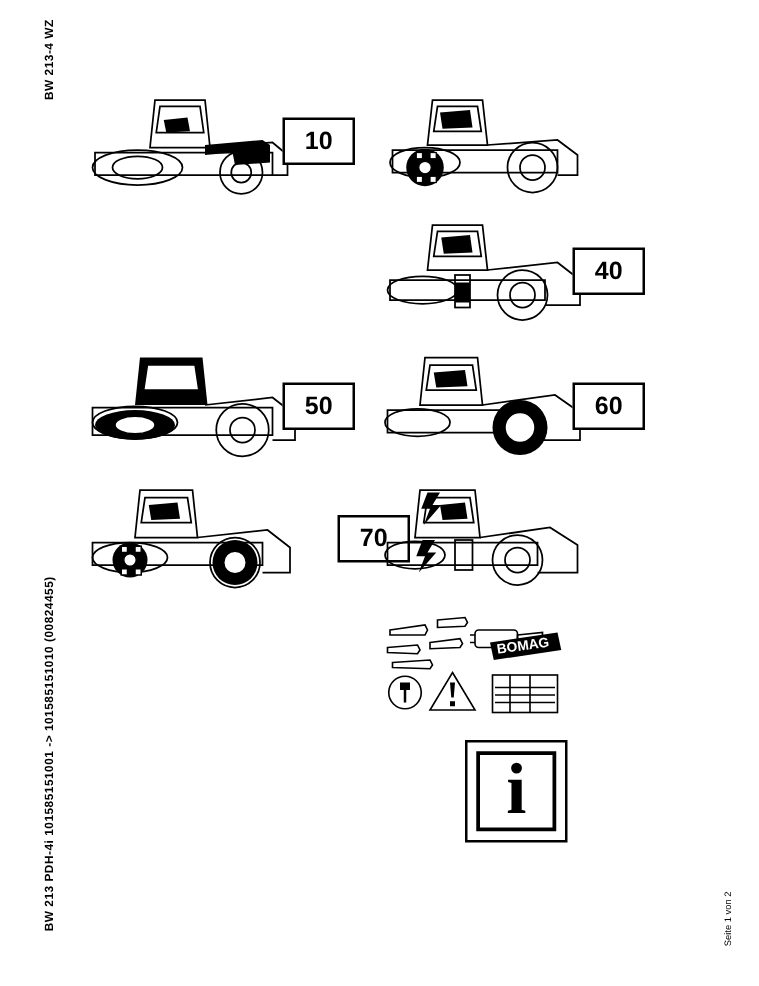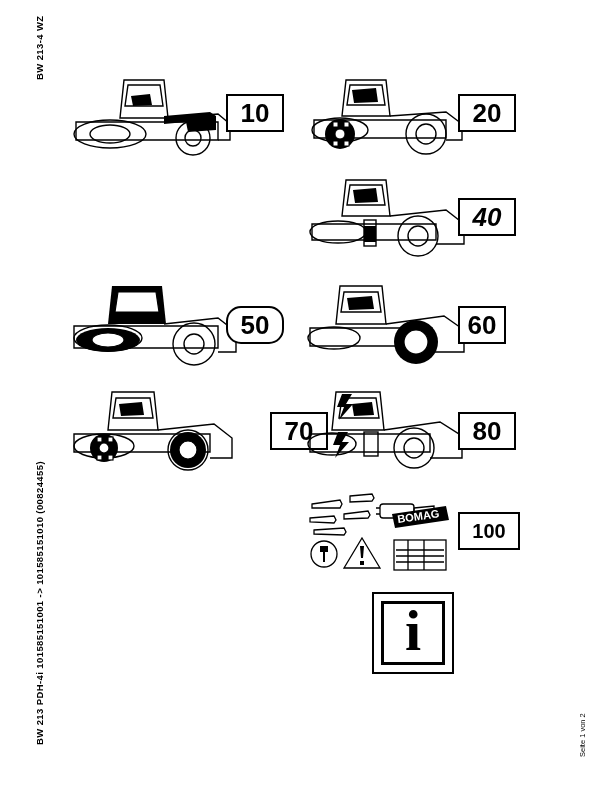--- a/index.html
+++ b/index.html
@@ -63,21 +63,21 @@
     left: 0; top: 0;
   }
   .tagbox {
     position: absolute;
     border: 2px solid #000;
     background: #fff;
     display: flex;
     align-items: center;
     justify-content: center;
     font-weight: bold;
-    font-size: 26px;
+    font-size: 20px;
     letter-spacing: 0px;
     box-sizing: border-box;
   }
   .tagbox.w3 { font-size: 20px; }
 
   
   .info-sign {
     position: absolute;
     border: 2px solid #000;
     background: #fff;
@@ -155,42 +155,41 @@
         <path d="M46 18 L70 16 L72 30 L48 31 Z"></path>
       </g>
       <g fill="#fff" stroke="#000" stroke-width="1">
         <circle cx="34" cy="62" r="5"></circle>
         <rect x="27" y="50" width="5" height="5"></rect>
         <rect x="38" y="50" width="5" height="5"></rect>
         <rect x="27" y="69" width="5" height="5"></rect>
         <rect x="38" y="69" width="5" height="5"></rect>
       </g>
     </svg>
-    <div class="tagbox" style="left:152px; top:22px; width:58px; height:38px;">20</div>
   </div>
 
 
   <div class="cell" style="left:306px; top:174px; width:215px; height:90px;">
     <svg class="art" width="170" height="86" viewBox="0 0 170 86">
       <g fill="none" stroke="#000" stroke-width="1.4">
         <path d="M40 6 L80 6 L84 42 L36 42 Z"></path>
         <path d="M44 11 L76 11 L79 31 L41 31 Z"></path>
         <path d="M6 50 L130 50 L130 66 L6 66 Z"></path>
         <path d="M84 42 L140 36 L158 50 L158 70 L130 70"></path>
         <ellipse cx="32" cy="58" rx="28" ry="11"></ellipse>
         <circle cx="112" cy="62" r="20"></circle>
         <circle cx="112" cy="62" r="10"></circle>
         <rect x="58" y="46" width="12" height="26"></rect>
       </g>
       <g fill="#000">
         <path d="M47 16 L70 14 L72 28 L49 29 Z"></path>
         <rect x="58" y="52" width="12" height="16"></rect>
       </g>
     </svg>
-    <div class="tagbox" style="left:152px; top:24px; width:58px; height:38px;font-style:italic;">40</div>
+    <div class="tagbox" style="left:152px; top:24px; width:58px; height:38px;">40</div>
   </div>
 
   <div class="cell" style="left:68px; top:282px; width:215px; height:90px;">
     <svg class="art" width="180" height="86" viewBox="0 0 180 86">
       <g fill="none" stroke="#000" stroke-width="1.4">
         <path d="M6 44 L150 44 L150 66 L6 66 Z"></path>
         <ellipse cx="40" cy="56" rx="34" ry="13"></ellipse>
         <circle cx="126" cy="62" r="21"></circle>
         <circle cx="126" cy="62" r="10"></circle>
         <path d="M96 42 L150 36 L168 50 L168 70 L150 70"></path>
@@ -199,41 +198,41 @@
 
         <path d="M44 4 L94 4 L98 42 L40 42 Z"></path>
 
         <ellipse cx="40" cy="58" rx="32" ry="12"></ellipse>
       </g>
       <g fill="#fff" stroke="#000" stroke-width="1.2">
         <path d="M50 10 L88 10 L91 30 L47 30 Z"></path>
         <ellipse cx="40" cy="58" rx="16" ry="7"></ellipse>
       </g>
     </svg>
-    <div class="tagbox" style="left:158px; top:24px; width:58px; height:38px;border-radius:15px;">50</div>
+    <div class="tagbox" style="left:158px; top:24px; width:58px; height:38px;">50</div>
   </div>
 
   <div class="cell" style="left:306px; top:282px; width:215px; height:90px;">
     <svg class="art" width="170" height="86" viewBox="0 0 170 86">
       <g fill="none" stroke="#000" stroke-width="1.4">
         <path d="M34 4 L76 4 L80 42 L30 42 Z"></path>
         <path d="M38 10 L72 10 L75 30 L35 30 Z"></path>
         <path d="M4 46 L126 46 L126 64 L4 64 Z"></path>
         <path d="M80 42 L138 34 L158 48 L158 70 L126 70"></path>
         <ellipse cx="28" cy="56" rx="26" ry="11"></ellipse>
       </g>
       <g fill="#000">
         <path d="M41 16 L66 14 L68 27 L43 28 Z"></path>
         <circle cx="110" cy="60" r="22"></circle>
       </g>
       <g fill="#fff" stroke="#000" stroke-width="1.2">
         <circle cx="110" cy="60" r="12"></circle>
       </g>
     </svg>
-    <div class="tagbox" style="left:152px; top:24px; width:48px; height:38px;">60</div>
+    <div class="tagbox" style="left:152px; top:24px; width:58px; height:38px;">60</div>
   </div>
 
   <div class="cell" style="left:68px; top:388px; width:215px; height:90px;">
     <svg class="art" width="175" height="86" viewBox="0 0 175 86">
       <g fill="none" stroke="#000" stroke-width="1.4">
         <path d="M44 4 L86 4 L90 42 L40 42 Z"></path>
         <path d="M48 10 L82 10 L85 30 L45 30 Z"></path>
         <path d="M6 46 L142 46 L142 64 L6 64 Z"></path>
         <path d="M90 42 L146 36 L164 50 L164 70 L142 70"></path>
         <ellipse cx="36" cy="58" rx="30" ry="12"></ellipse>
@@ -268,21 +267,20 @@
         <circle cx="108" cy="60" r="10"></circle>
         <rect x="58" y="44" width="14" height="24"></rect>
       </g>
       <g fill="#000">
 
         <path d="M36 6 L46 6 L40 16 L47 16 L33 32 L38 19 L31 19 Z"></path>
         <path d="M32 44 L42 44 L36 54 L43 54 L29 70 L34 57 L27 57 Z"></path>
         <path d="M46 16 L66 14 L68 27 L48 28 Z"></path>
       </g>
     </svg>
-    <div class="tagbox" style="left:152px; top:24px; width:58px; height:38px;">80</div>
   </div>
 
 
   <div class="cell" style="left:306px; top:488px; width:215px; height:92px;">
     <svg class="art" width="152" height="92" viewBox="0 0 152 92">
       <g fill="none" stroke="#000" stroke-width="1.3">
 
         <path d="M6 16 L34 12 L36 16 L34 20 L6 20 Z"></path>
         <path d="M44 8 L66 6 L68 10 L66 13 L44 14 Z"></path>
         <path d="M4 30 L28 28 L30 32 L28 35 L4 34 Z"></path>
@@ -305,21 +303,20 @@
 
         <path d="M86 26 L140 18 L143 32 L89 40 Z"></path>
 
         <path d="M54 58 L58 58 L57 70 L55 70 Z"></path>
         <rect x="54" y="73" width="4" height="4"></rect>
 
         <path d="M14 58 L22 58 L22 64 L19 64 L19 74 L17 74 L17 64 L14 64 Z"></path>
       </g>
       <text x="92" y="35" font-family="Liberation Sans, sans-serif" font-size="11" font-weight="bold" fill="#fff" transform="rotate(-8 92 35)">BOMAG</text>
     </svg>
-    <div class="tagbox w3" style="left:152px; top:24px; width:62px; height:38px;">100</div>
   </div>
 
 
   <div class="info-sign" style="left:372px; top:592px; width:82px; height:82px;">
     <div class="info-inner">
       <span class="info-glyph">i</span>
     </div>
   </div>
 
 </div>

